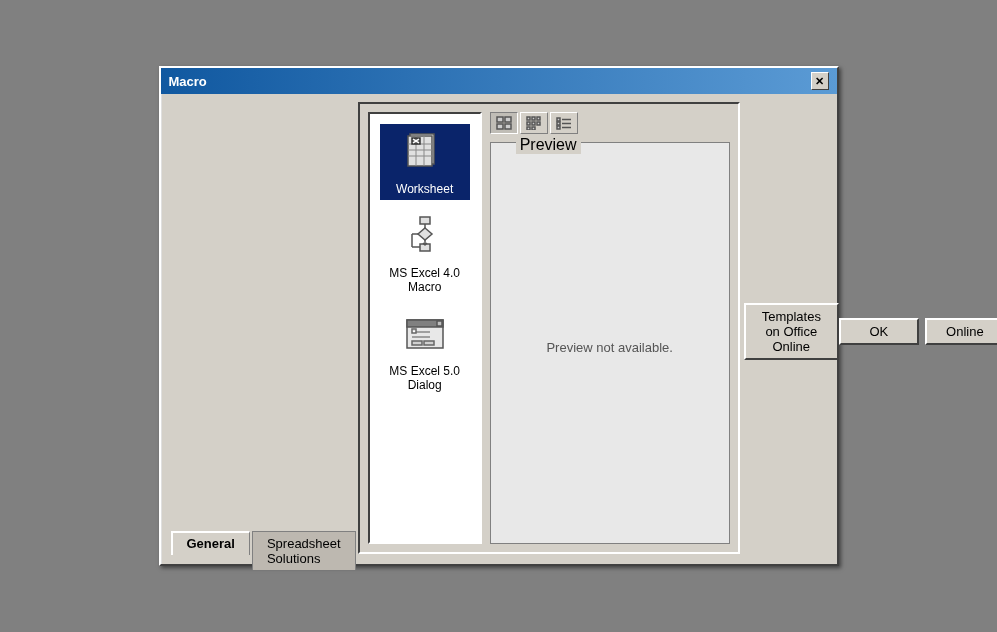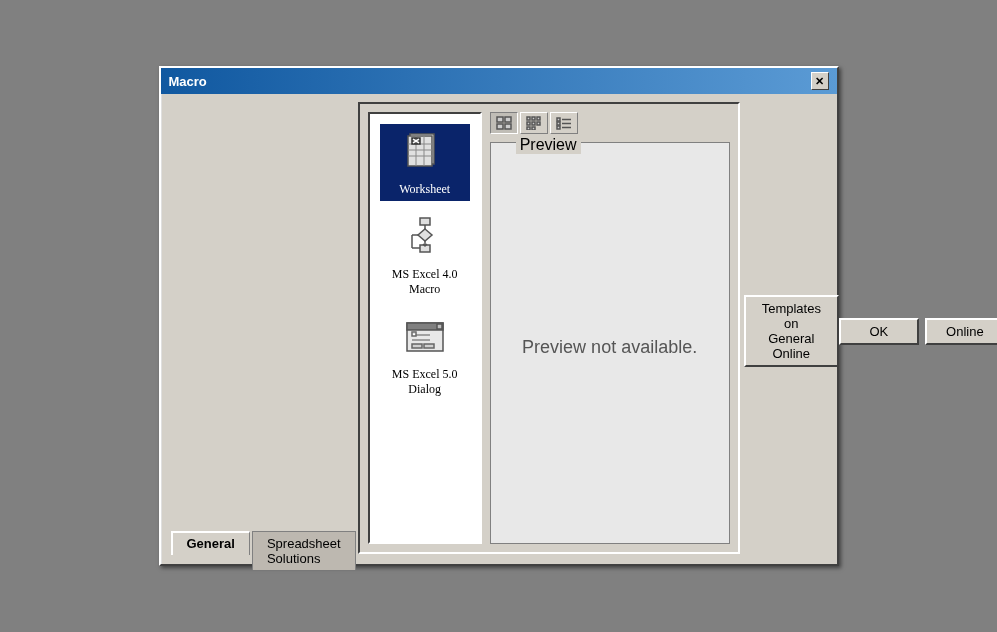--- a/index.html
+++ b/index.html
@@ -131,21 +131,20 @@
       gap: 8px;
     }
 
     .icon-item {
       display: flex;
       flex-direction: column;
       align-items: center;
       width: 90px;
       cursor: pointer;
       padding: 4px;
-      font-family: Liberation Serif, serif;
     }
 
     .icon-item.selected {
       background: #0a246a;
       color: white;
     }
 
     .icon-graphic {
       width: 50px;
       height: 50px;
@@ -219,21 +218,21 @@
       flex: 1;
       display: flex;
       align-items: center;
       justify-content: center;
       padding: 10px;
       margin-top: 8px;
     }
 
     .preview-text {
       color: #555;
-      font-size: 18px;
+      font-size: 13px;
       text-align: center;
     }
 
     
     .bottom-bar {
       display: flex;
       justify-content: space-between;
       align-items: center;
       padding: 8px 4px 2px 4px;
     }
@@ -396,21 +395,21 @@
           <span class="preview-legend">Preview</span>
           <div class="preview-content">
             <span class="preview-text">Preview not available.</span>
           </div>
         </div>
 
       </div>
     </div>
 
     <div class="bottom-bar">
-      <button class="btn">Templates on General Online</button>
+      <button class="btn">Templates on Office Online</button>
       <div class="right-buttons">
         <button class="btn">OK</button>
         <button class="btn">Online</button>
       </div>
     </div>
 
   </div>
 </div>
 
 </body></html>

